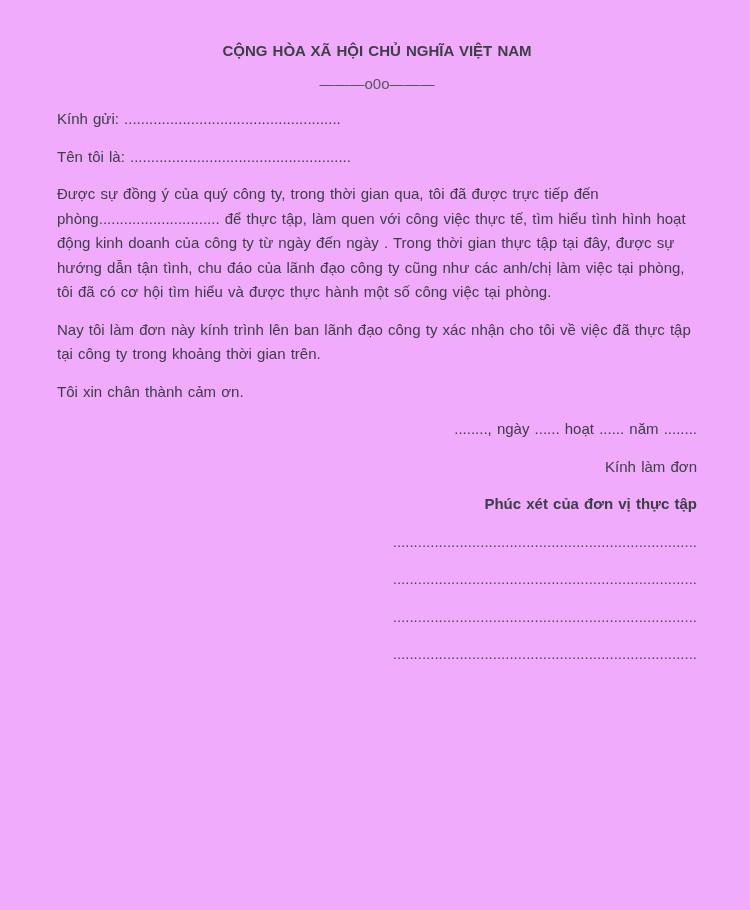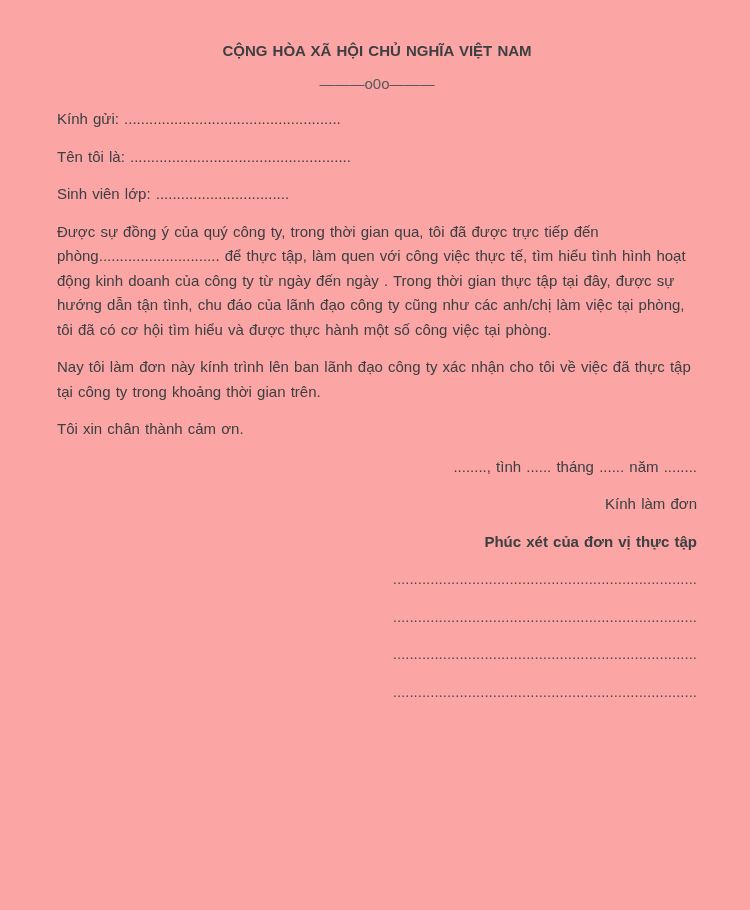--- a/index.html
+++ b/index.html
@@ -5,21 +5,21 @@
   * { box-sizing: border-box; }
   html, body {
     margin: 0;
     padding: 0;
     background: #ffffff;
   }
   .page {
     width: 750px;
     min-height: 910px;
     margin: 0 auto;
-    background: #fca5a5;
+    background: #f0abfc;
     font-family: "Liberation Sans", sans-serif;
     font-size: 15px;
     color: #3c4043;
     padding: 28px 53px 10px 57px;
     overflow: hidden;
   }
   .page p {
     margin: 13px 0;
     line-height: 24.5px;
     word-spacing: 1px;
@@ -42,28 +42,27 @@
 <div class="page">
 
   <div class="hdr">
     <p class="center bold national">CỘNG HÒA XÃ HỘI CHỦ NGHĨA VIỆT NAM</p>
     <p class="center divider">———o0o———</p>
   </div>
 
   <div>
     <p class="first-field">Kính gửi: ....................................................</p>
     <p>Tên tôi là: .....................................................</p>
-    <p>Sinh viên lớp: ................................</p>
     <p>Được sự đồng ý của quý công ty, trong thời gian qua, tôi đã được trực tiếp đến phòng............................. để thực tập, làm quen với công việc thực tế, tìm hiểu tình hình hoạt động kinh doanh của công ty từ ngày đến ngày . Trong thời gian thực tập tại đây, được sự hướng dẫn tận tình, chu đáo của lãnh đạo công ty cũng như các anh/chị làm việc tại phòng, tôi đã có cơ hội tìm hiểu và được thực hành một số công việc tại phòng.</p>
     <p>Nay tôi làm đơn này kính trình lên ban lãnh đạo công ty xác nhận cho tôi về việc đã thực tập tại công ty trong khoảng thời gian trên.</p>
     <p>Tôi xin chân thành cảm ơn.</p>
   </div>
 
   <div class="sig">
-    <p>........, tình ...... tháng ...... năm ........</p>
+    <p>........, ngày ...... hoạt ...... năm ........</p>
     <p>Kính làm đơn</p>
     <p class="bold">Phúc xét của đơn vị thực tập</p>
     <p class="dotted">.........................................................................</p>
     <p class="dotted">.........................................................................</p>
     <p class="dotted">.........................................................................</p>
     <p class="dotted">.........................................................................</p>
   </div>
 
 </div>
 

